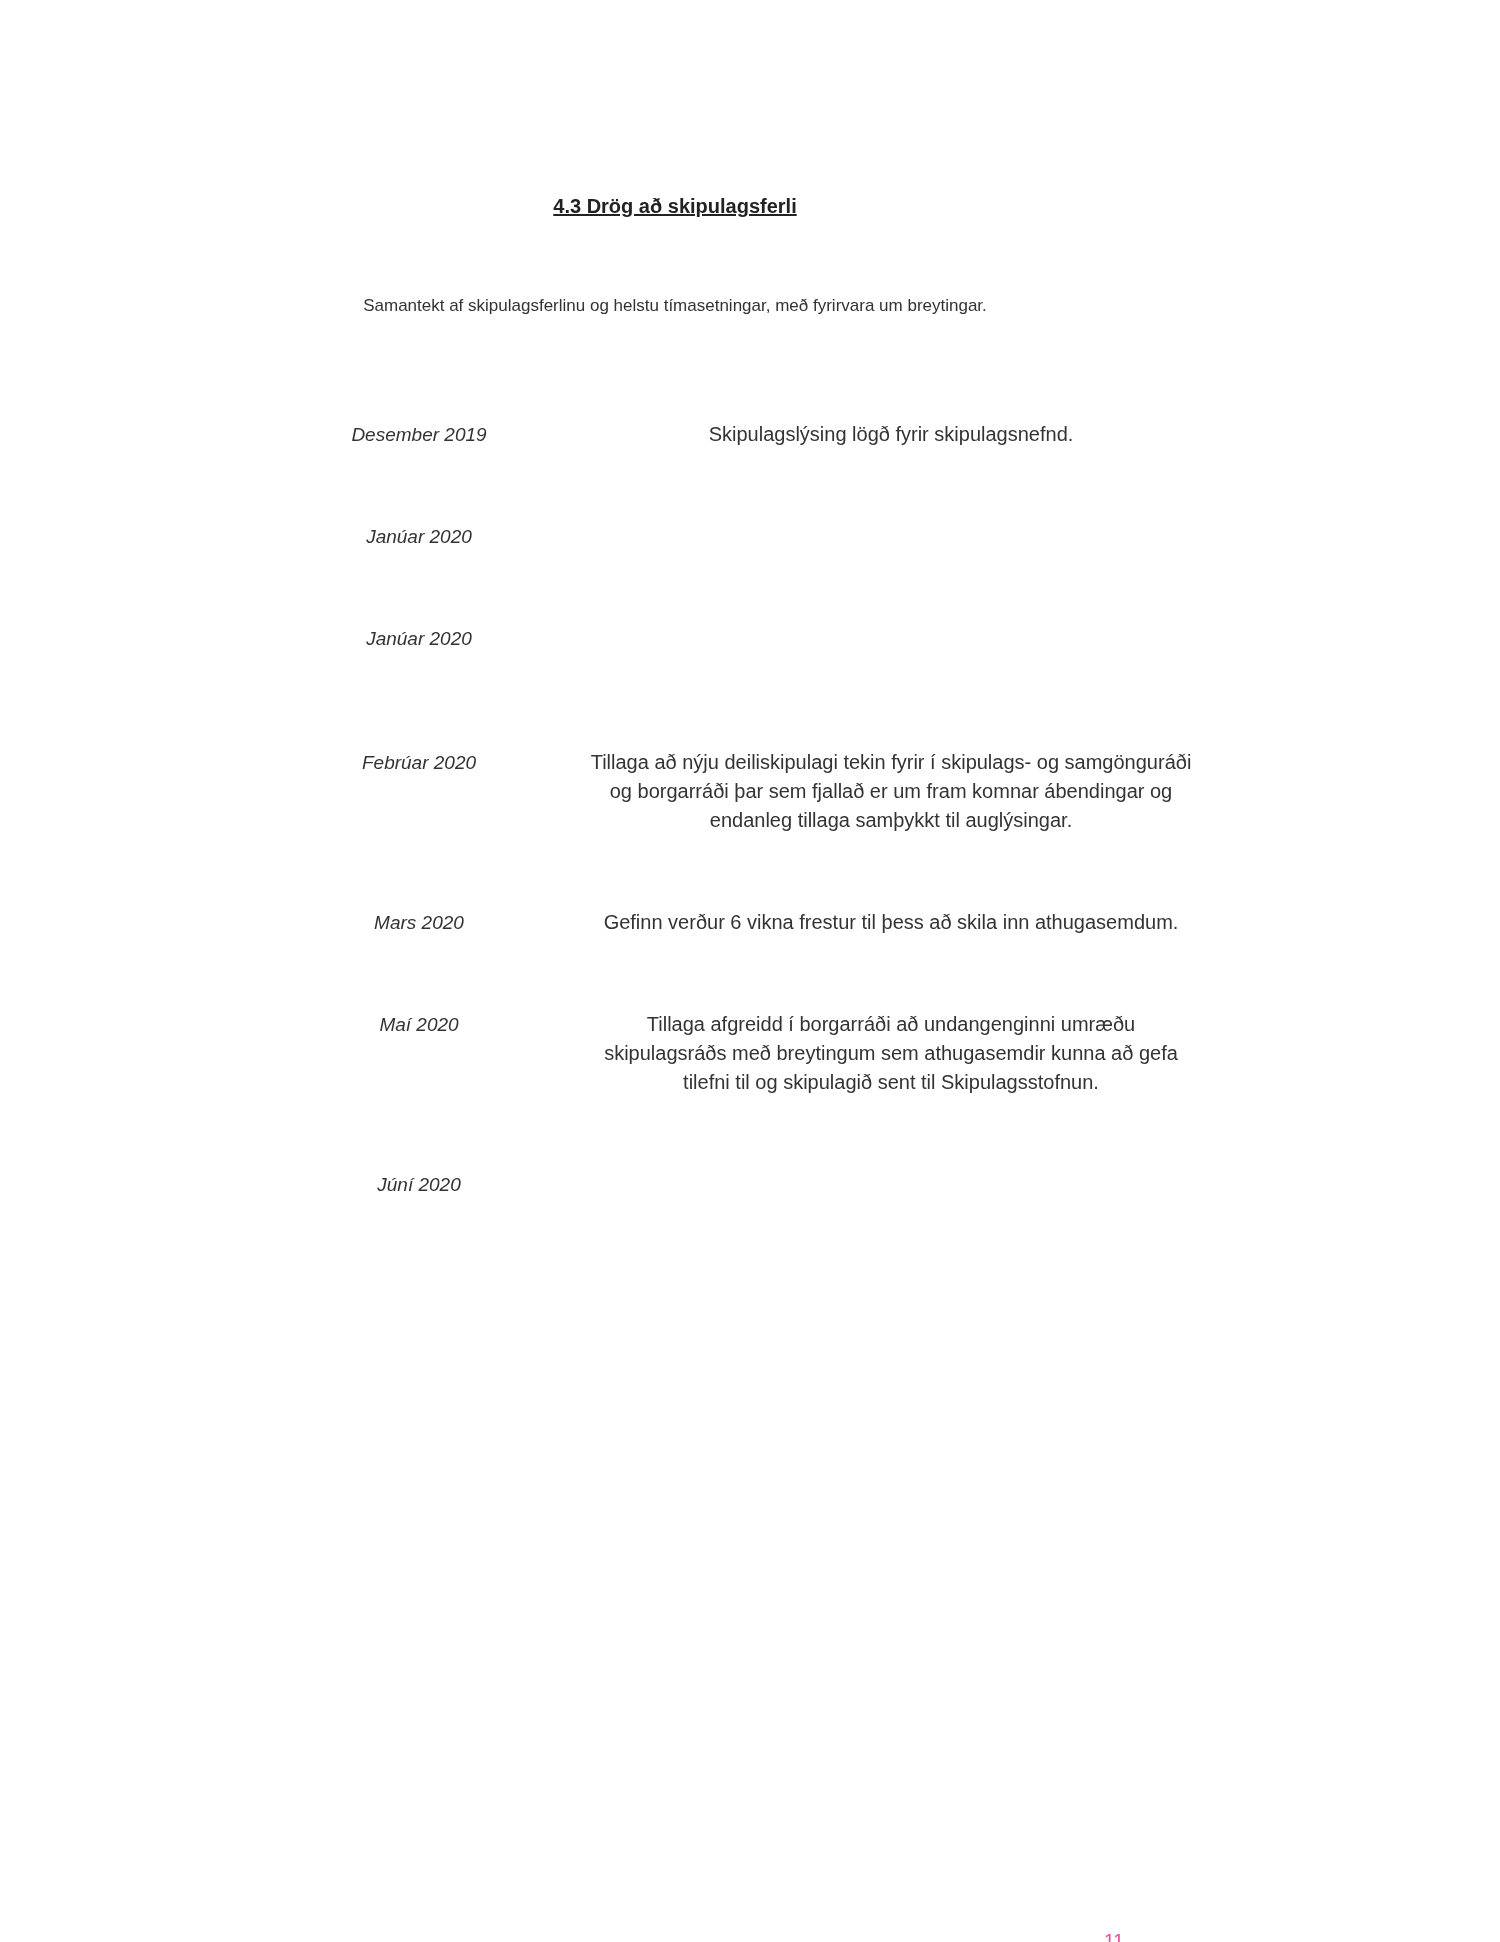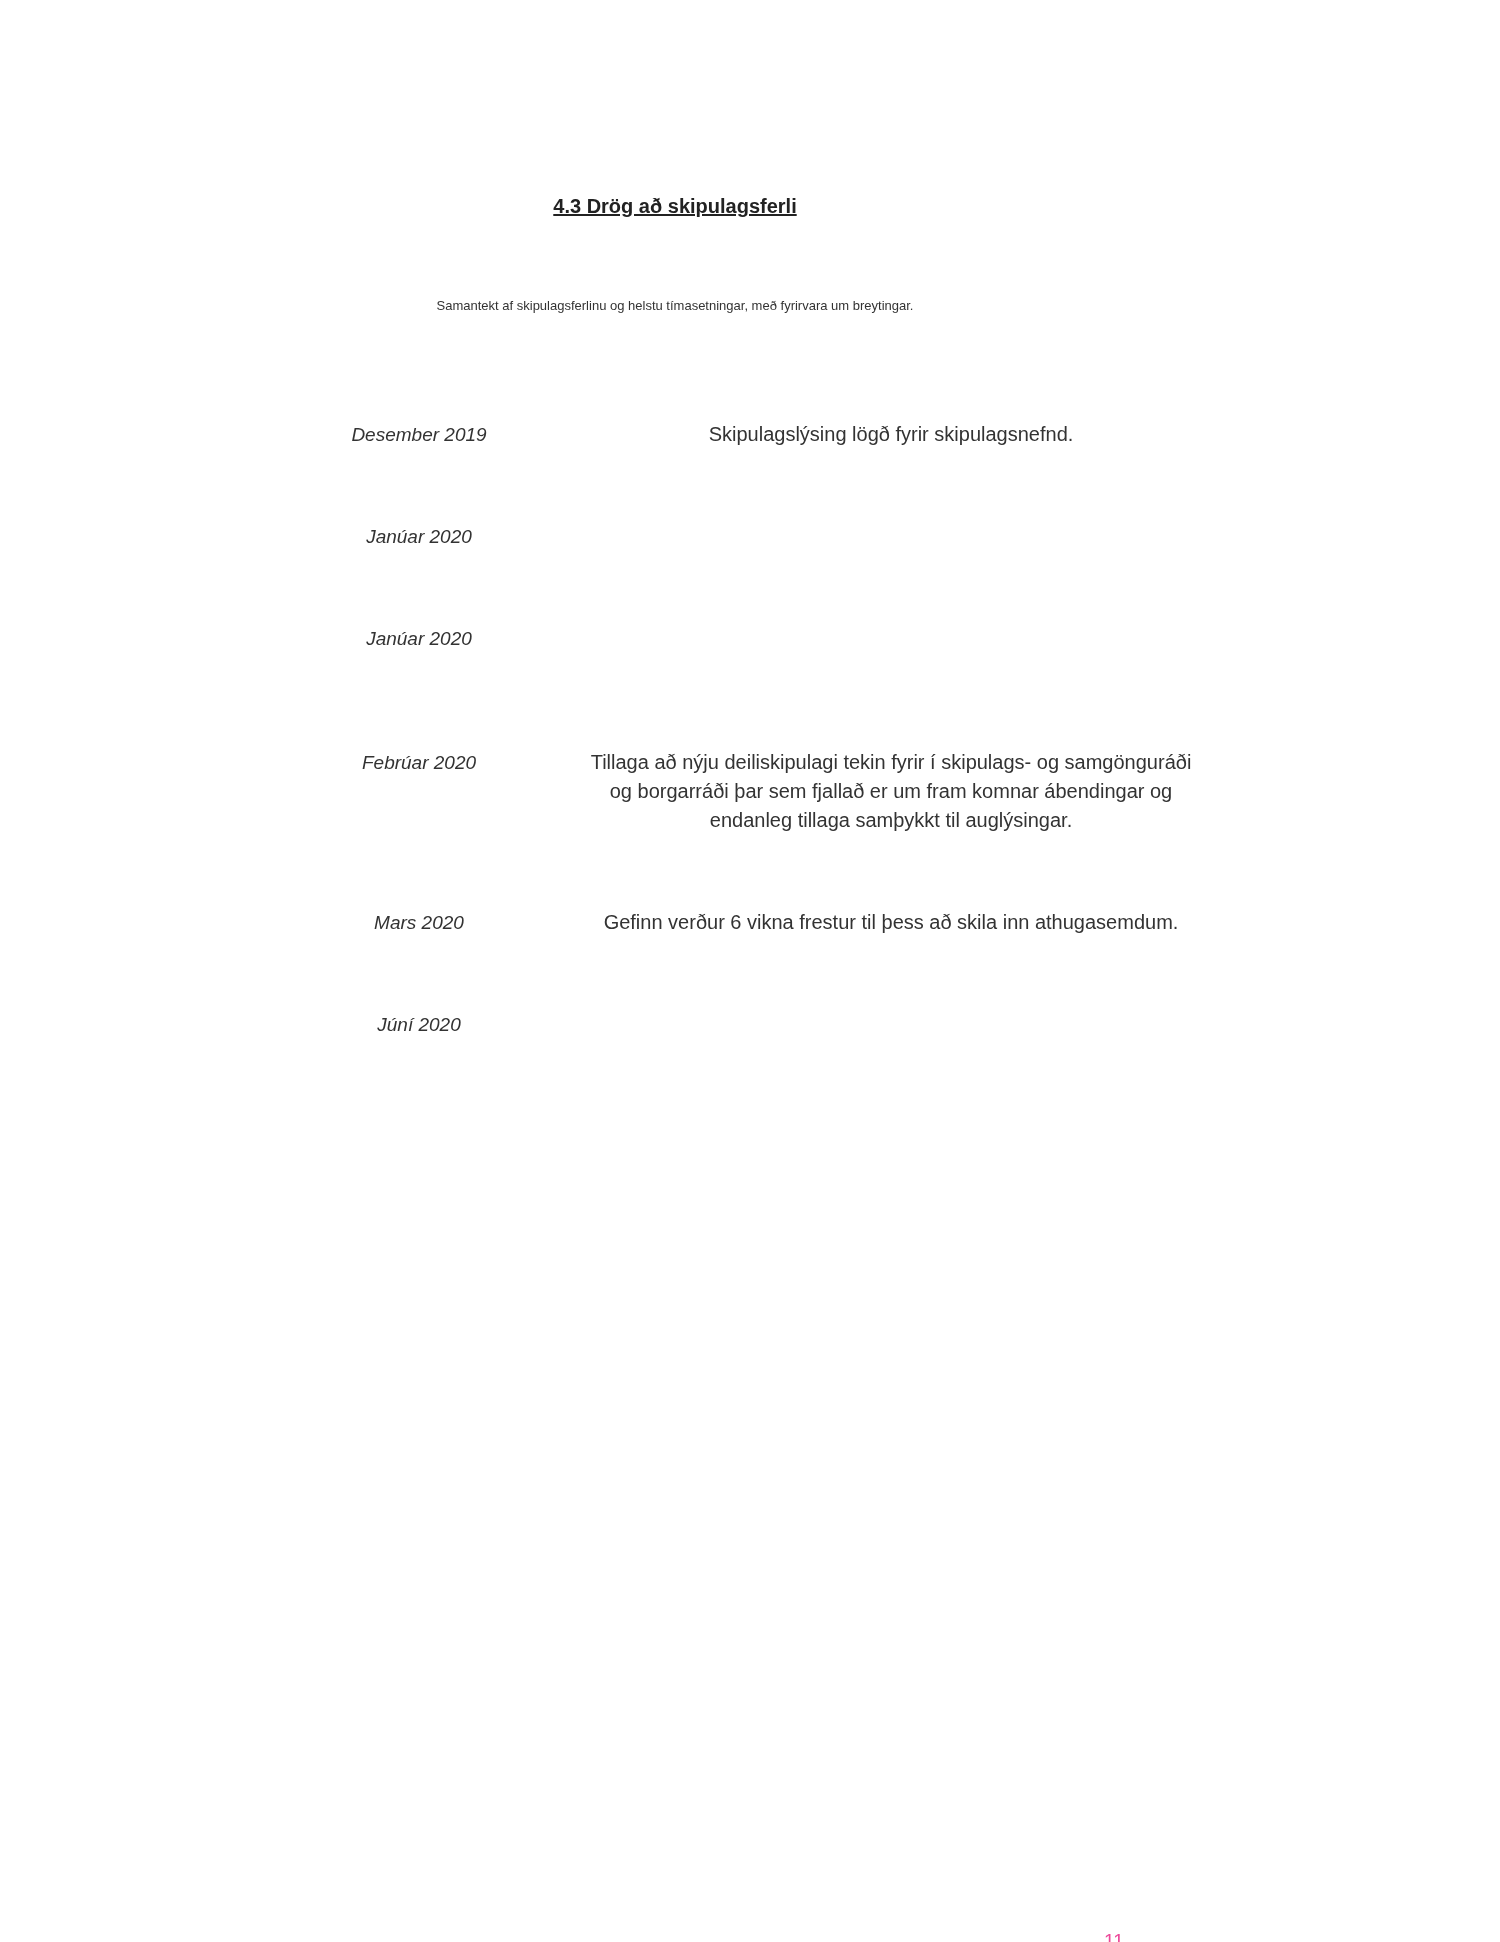--- a/index.html
+++ b/index.html
@@ -21,21 +21,21 @@
   }
   .heading {
     font-size: 20px;
     font-weight: bold;
     text-decoration: underline;
     line-height: 29px;
     color: #222222;
   }
   .intro {
     margin-top: 58px;
-    font-size: 13px;
+    font-size: 17px;
     line-height: 29px;
   }
   .timeline {
     margin-top: 48px;
   }
   .row {
     display: flex;
     align-items: flex-start;
     margin-bottom: 21px;
   }
@@ -89,20 +89,24 @@
       <div class="row">
         <div class="date">Febrúar 2020</div>
         <div class="desc">Tillaga að nýju deiliskipulagi tekin fyrir í skipulags- og samgönguráði og borgarráði þar sem fjallað er um fram komnar ábendingar og endanleg tillaga samþykkt til auglýsingar.</div>
       </div>
 
       <div class="row">
         <div class="date">Mars 2020</div>
         <div class="desc">Gefinn verður 6 vikna frestur til þess að skila inn athugasemdum.</div>
       </div>
 
+      <div class="row">
+        <div class="date">Maí 2020</div>
+        <div class="desc">Tillaga afgreidd í borgarráði að undangenginni umræðu skipulagsráðs með breytingum sem athugasemdir kunna að gefa tilefni til og skipulagið sent til Skipulagsstofnun.</div>
+      </div>
 
       <div class="row">
         <div class="date">Júní 2020</div>
       </div>
 
     </div>
   </div>
 
   <div class="page-number">11</div>
 </div>

